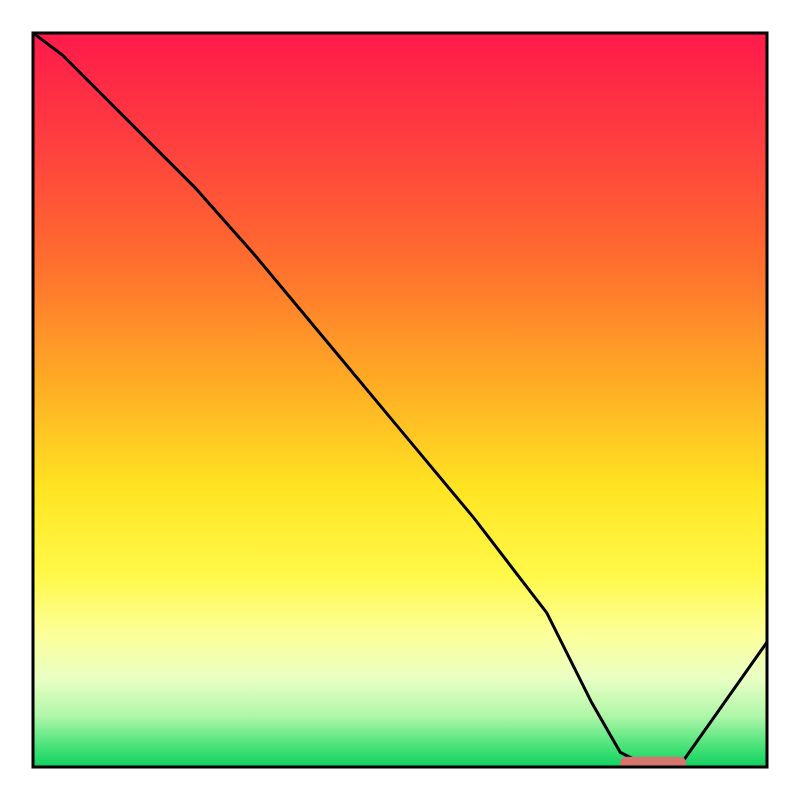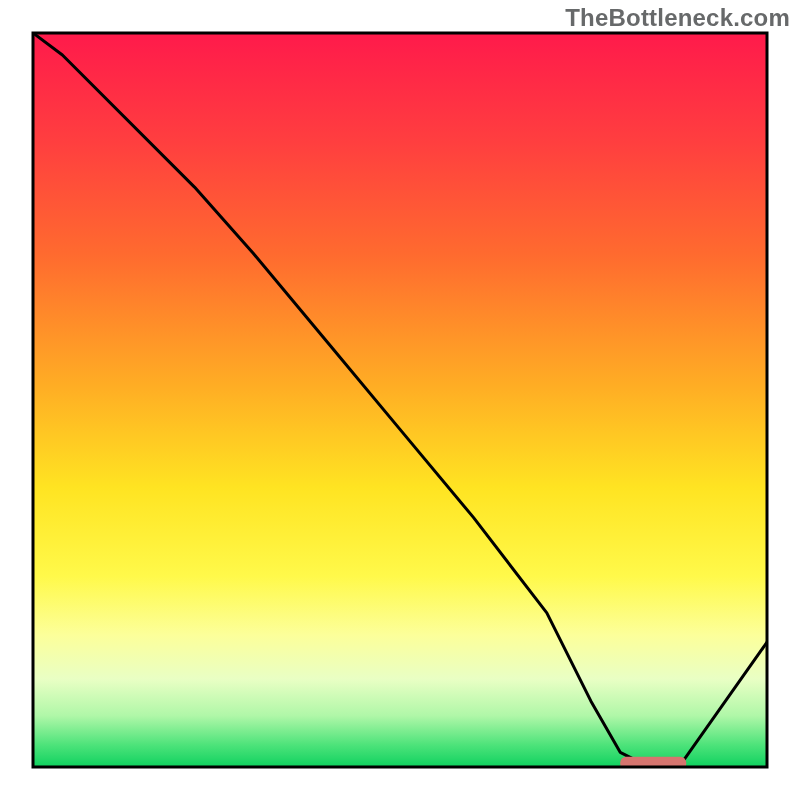--- a/index.html
+++ b/index.html
@@ -26,21 +26,20 @@
     letter-spacing: 0.2px;
   }
   svg {
     display: block;
   }
 </style>
 </head>
 <body>
 
 <div class="container">
-  <div class="watermark">TheBottleneck.com</div>
 
   <svg id="chart-svg" width="800" height="800" viewBox="0 0 800 800">
     <defs>
       <linearGradient id="bg-grad" x1="0" y1="0" x2="0" y2="1">
           <stop offset="0%" stop-color="#ff1a4b"></stop>
           <stop offset="15%" stop-color="#ff3f3f"></stop>
           <stop offset="30%" stop-color="#ff6a2f"></stop>
           <stop offset="48%" stop-color="#ffad24"></stop>
           <stop offset="62%" stop-color="#ffe422"></stop>
           <stop offset="74%" stop-color="#fff94a"></stop>

